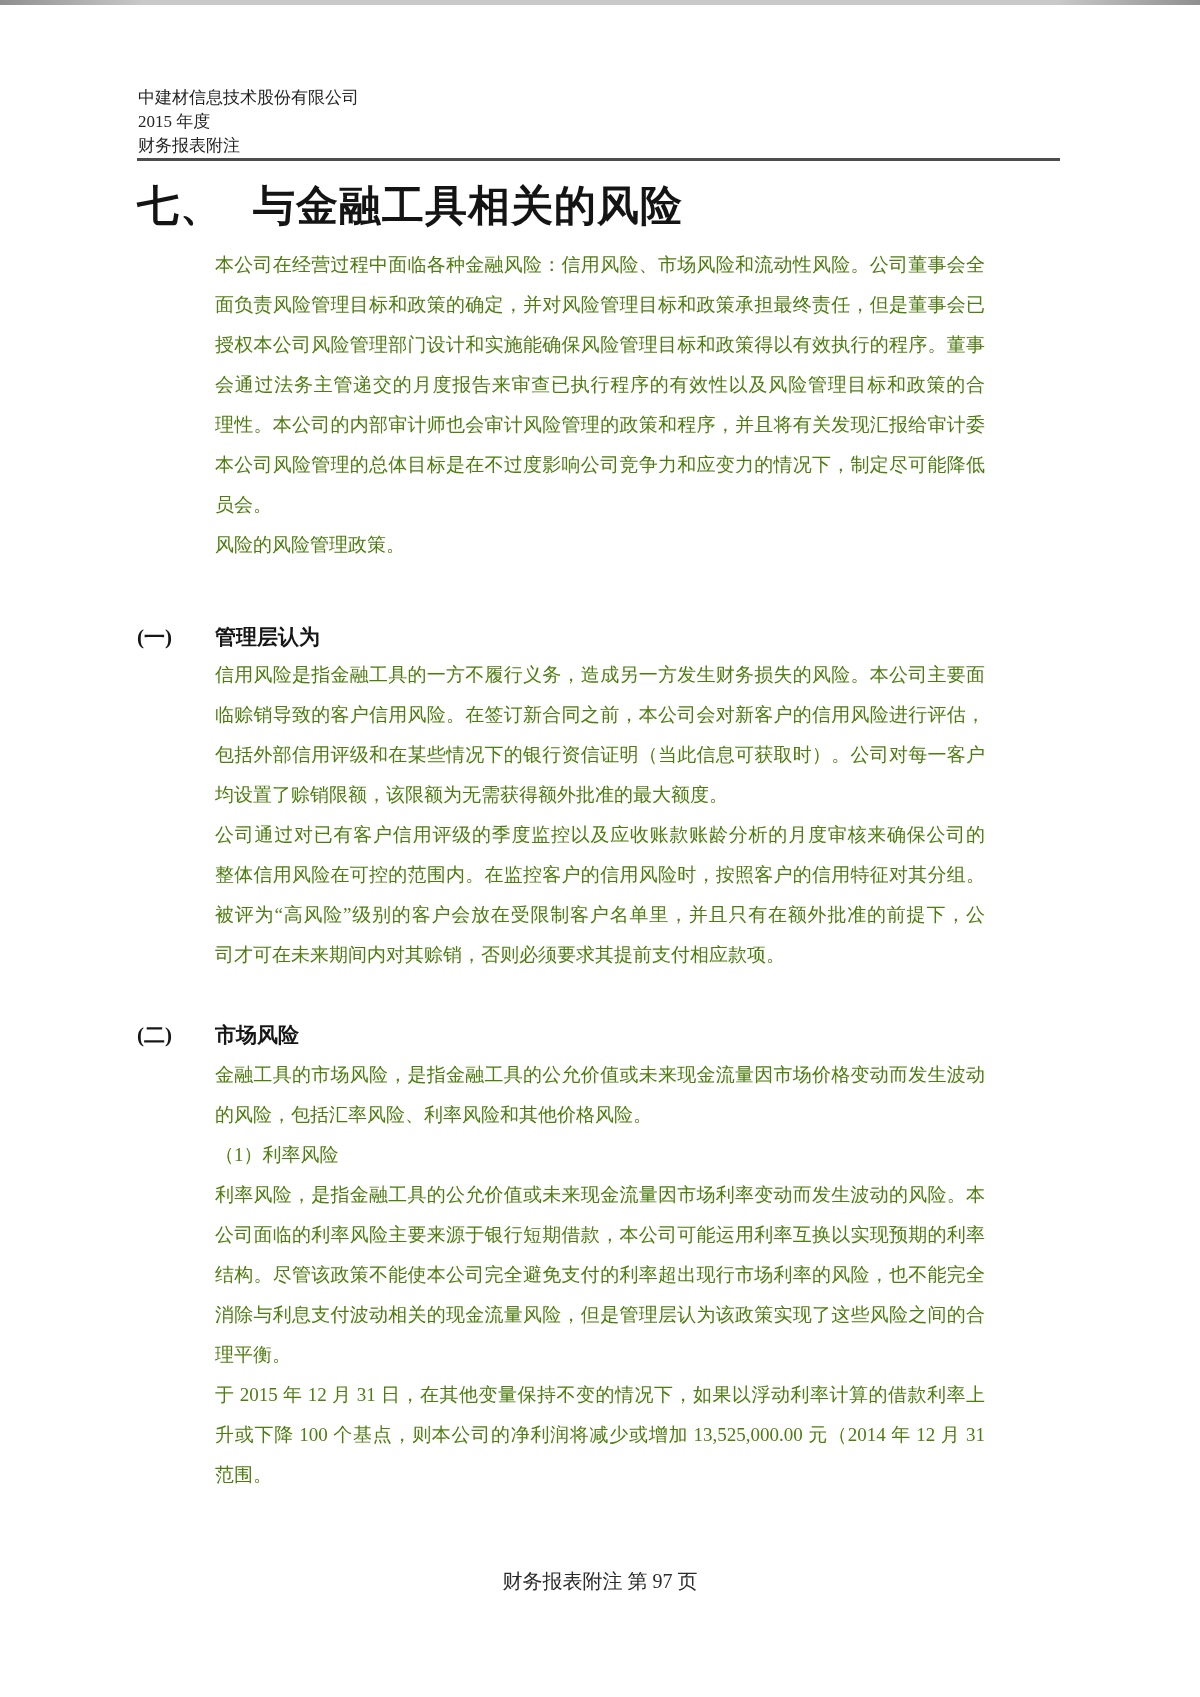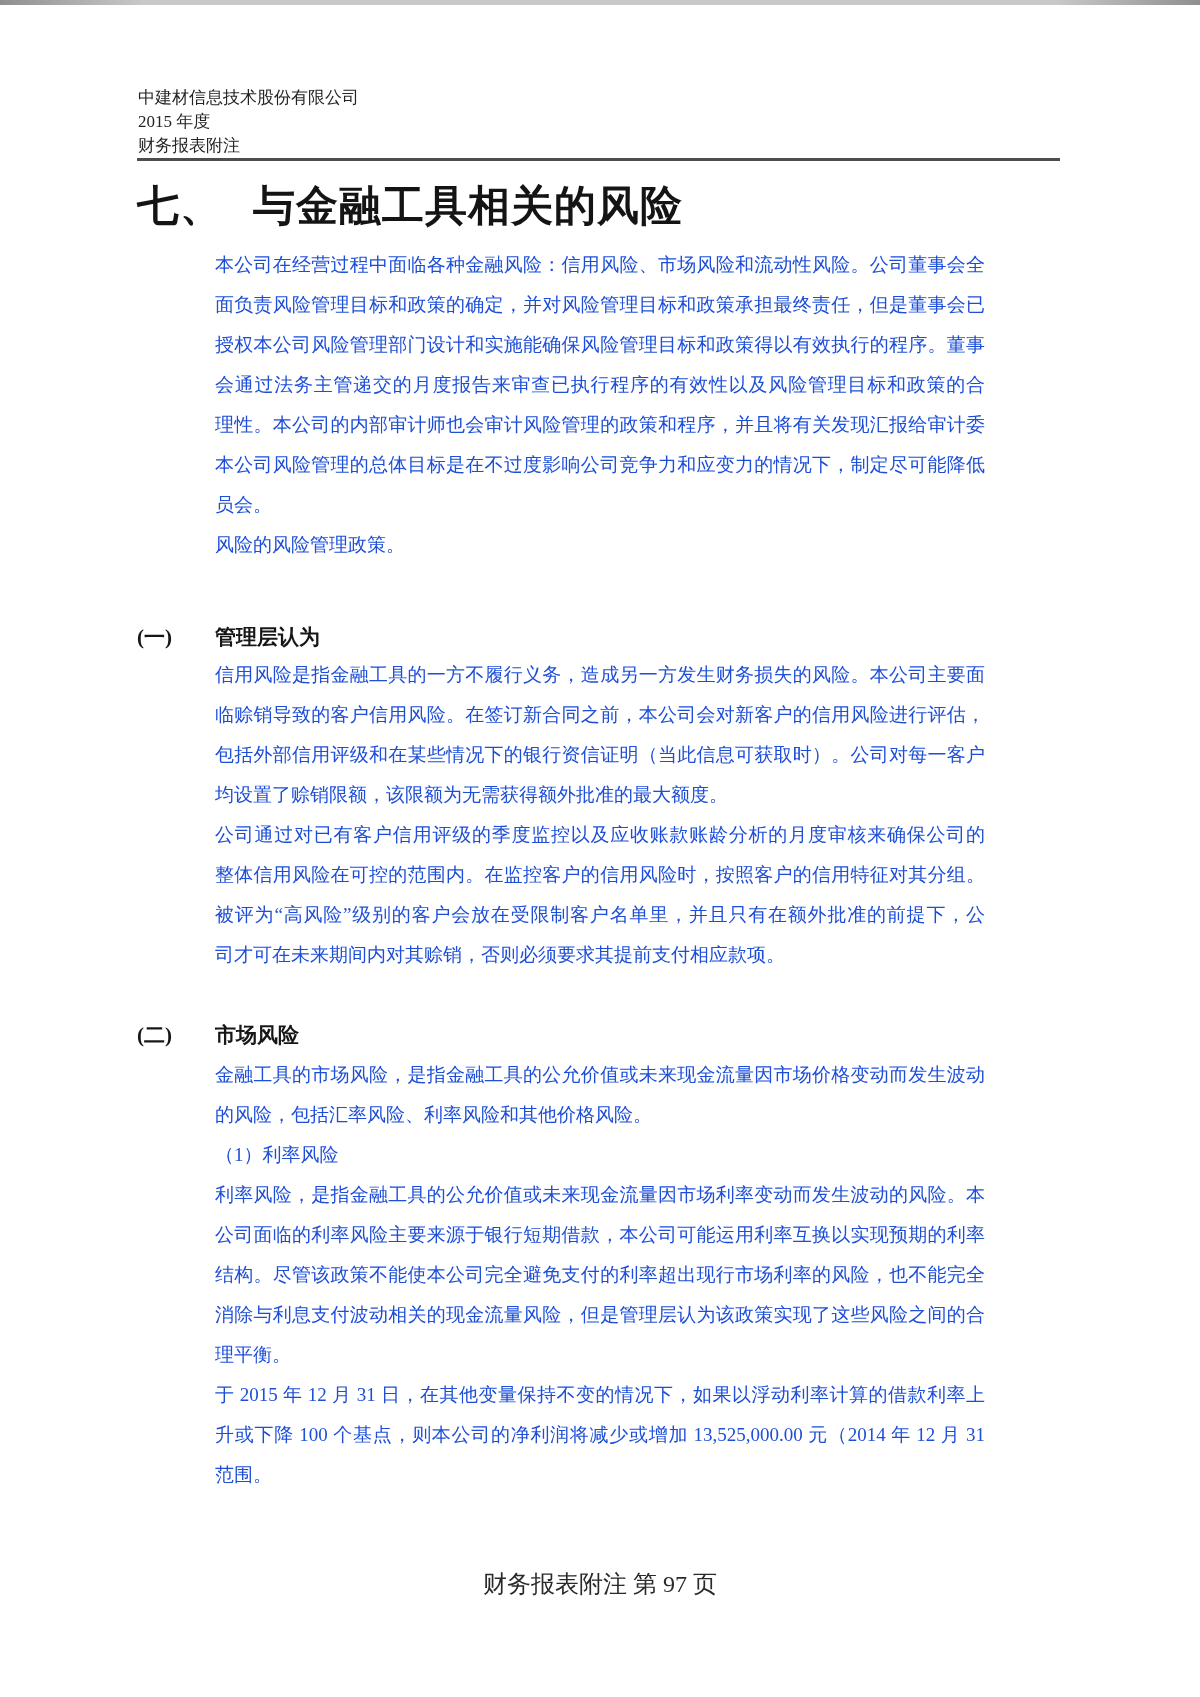--- a/index.html
+++ b/index.html
@@ -47,21 +47,21 @@
     color: #141414;
     white-space: nowrap;
   }
   .doc-title .title-text { margin-left: 30px; }
   .text-block {
     position: absolute;
     left: 215px;
     width: 770px;
     font-size: 19px;
     line-height: 40px;
-    color: #1d4ed8;
+    color: #4d7c0f;
   }
   .line {
     text-align: justify;
     text-align-last: justify;
   }
   .line.short {
     text-align: justify;
     text-align-last: left;
   }
   .block-intro   { top: 245px; }
@@ -83,21 +83,21 @@
   .sub-heading {
     text-align: right;
     text-align-last: left;
   }
   .page-footer {
     position: absolute;
     left: 215px;
     top: 1568px;
     width: 770px;
     text-align: center;
-    font-size: 24px;
+    font-size: 20px;
     color: #2a2a2a;
   }
 </style>
 </head>
 <body>
 
 <div class="top-band"></div>
 
 <div class="page-header">
   <div>中建材信息技术股份有限公司</div>

